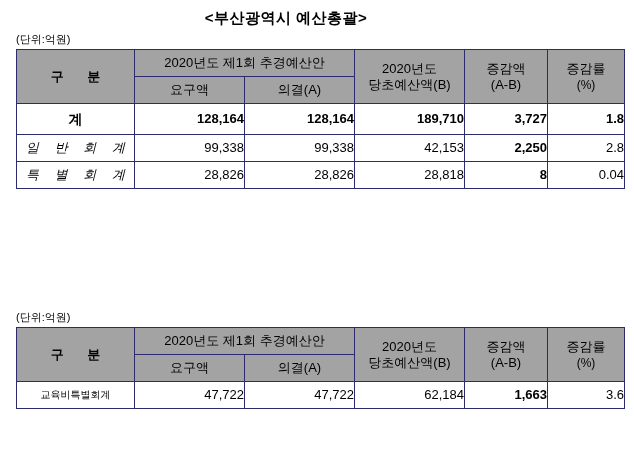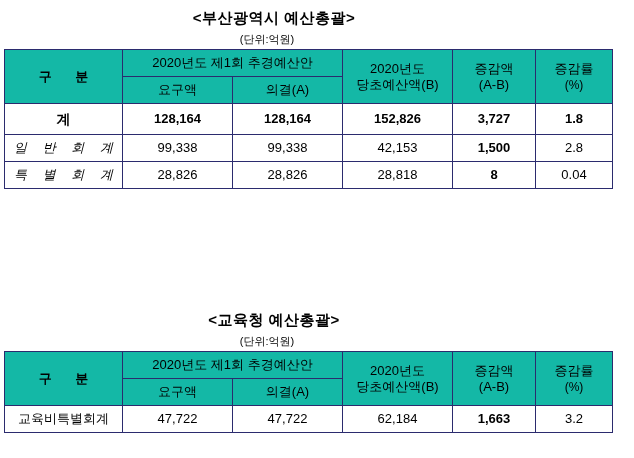--- a/index.html
+++ b/index.html
@@ -10,36 +10,36 @@
   body {
     width: 634px;
     height: 458px;
     font-family: "Liberation Sans", sans-serif;
     color: #000000;
     position: relative;
     overflow: hidden;
   }
   .section {
     position: absolute;
-    left: 4px;
+    left: 16px;
     width: 540px;
   }
   #section-1 { top: 8px; }
   #section-2 { top: 310px; }
 
   .section-title {
     text-align: center;
     font-size: 15px;
     font-weight: bold;
     letter-spacing: 0.5px;
     margin: 0 0 4px 0;
     line-height: 20px;
   }
   .unit-note {
-    text-align: center;
+    text-align: left;
     font-size: 11px;
     padding-right: 14px;
     margin-bottom: 3px;
     line-height: 14px;
   }
   table.budget {
     border-collapse: collapse;
     margin: 0 auto;
     width: 608px;
     table-layout: fixed;
@@ -47,21 +47,21 @@
   }
   table.budget th, table.budget td {
     border: 1px solid #2b2b6e;
     padding: 0;
     font-size: 13px;
     line-height: 16px;
     height: 26px;
     vertical-align: middle;
   }
   thead th {
-    background: #14b8a6;
+    background: #a3a3a3;
     font-weight: normal;
     text-align: center;
   }
   .hdr-gubun {
     letter-spacing: 10px;
     text-indent: 10px;
     font-size: 14px;
     font-weight: bold;
   }
   .hdr-two-line {
@@ -79,24 +79,24 @@
     font-size: 14px;
     background: #ffffff;
   }
   td.rowlabel.spaced {
     letter-spacing: 6px;
     text-indent: 6px;
     font-style: italic;
   }
   td.rowlabel.tight {
     letter-spacing: 0px;
-    font-size: 13px;
+    font-size: 10px;
   }
   td.num {
-    text-align: center;
+    text-align: right;
     padding-right: 10px;
     font-size: 13.5px;
   }
   tr.total td {
     font-weight: bold;
     height: 30px;
   }
   tr.total td.rowlabel {
     letter-spacing: 0;
     font-size: 14px;
@@ -146,46 +146,45 @@
       <tr>
         <th class="hdr-small">요구액</th>
         <th class="hdr-small">의결(A)</th>
       </tr>
     </thead>
     <tbody>
       <tr class="total">
         <td class="rowlabel">계</td>
         <td class="num">128,164</td>
         <td class="num">128,164</td>
-        <td class="num">152,826</td>
+        <td class="num">189,710</td>
         <td class="num">3,727</td>
         <td class="num">1.8</td>
       </tr>
       <tr>
         <td class="rowlabel spaced">일 반 회 계</td>
         <td class="num">99,338</td>
         <td class="num">99,338</td>
         <td class="num">42,153</td>
-        <td class="num bold">1,500</td>
+        <td class="num bold">2,250</td>
         <td class="num">2.8</td>
       </tr>
       <tr>
         <td class="rowlabel spaced">특 별 회 계</td>
         <td class="num">28,826</td>
         <td class="num">28,826</td>
         <td class="num">28,818</td>
         <td class="num bold">8</td>
         <td class="num">0.04</td>
       </tr>
     </tbody>
   </table>
 </div>
 
 <div class="section" id="section-2">
-  <div class="section-title">&lt;교육청 예산총괄&gt;</div>
   <div class="unit-note">(단위:억원)</div>
   <table class="budget">
     <colgroup>
       <col class="col-1">
         <col class="col-2">
         <col class="col-3">
         <col class="col-4">
         <col class="col-5">
         <col class="col-6">
     </colgroup>
@@ -211,17 +210,17 @@
         <th class="hdr-small">의결(A)</th>
       </tr>
     </thead>
     <tbody>
       <tr>
         <td class="rowlabel tight">교육비특별회계</td>
         <td class="num">47,722</td>
         <td class="num">47,722</td>
         <td class="num">62,184</td>
         <td class="num bold">1,663</td>
-        <td class="num">3.2</td>
+        <td class="num">3.6</td>
       </tr>
     </tbody>
   </table>
 </div>
 
 </body></html>

